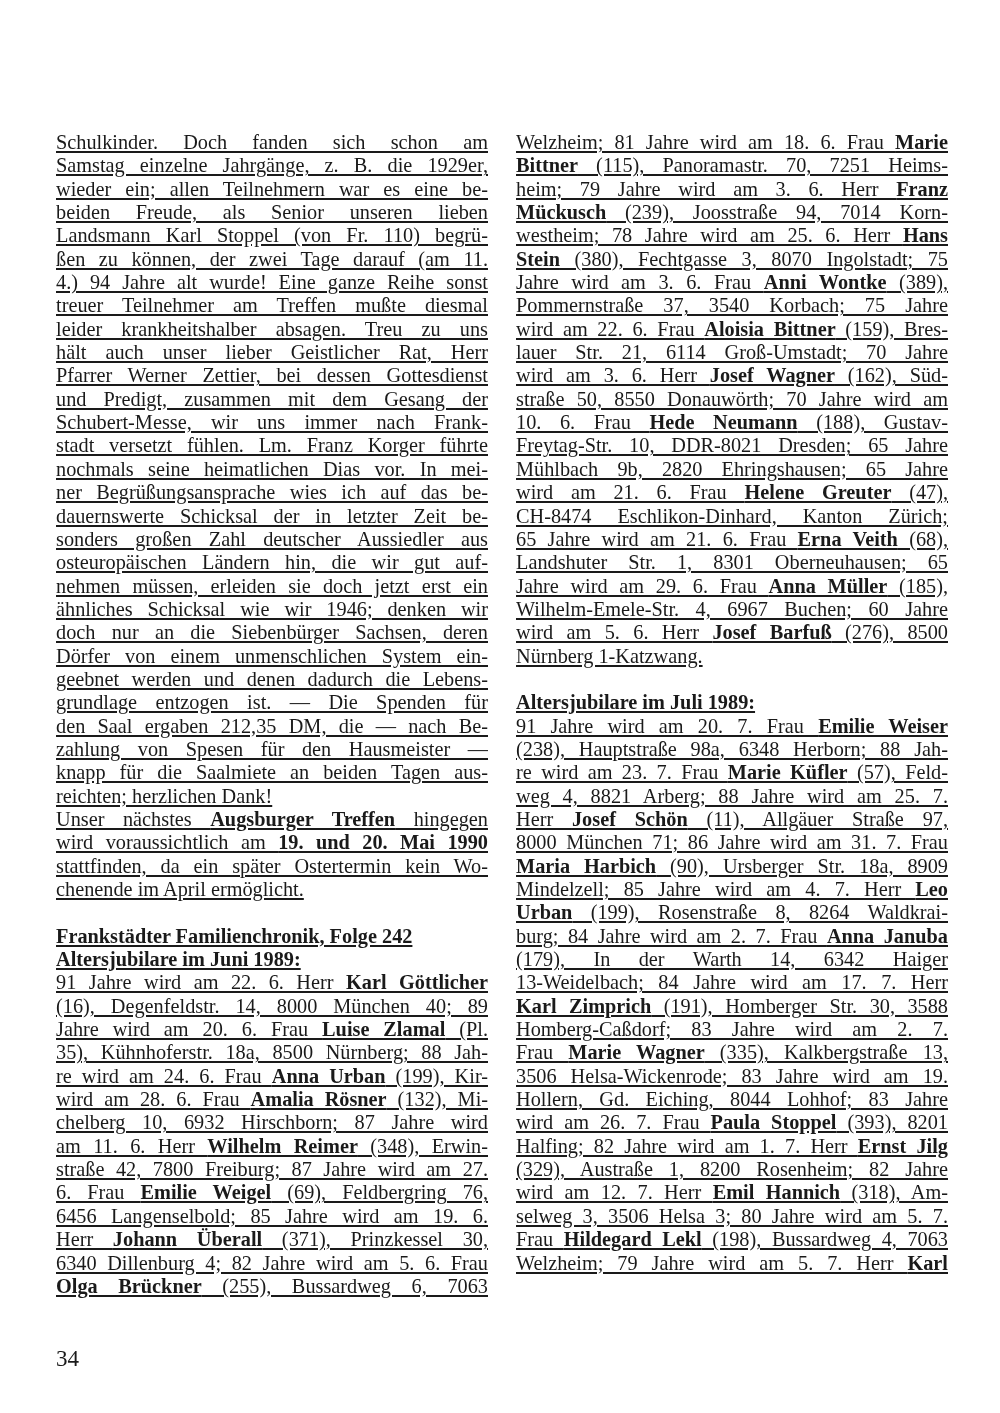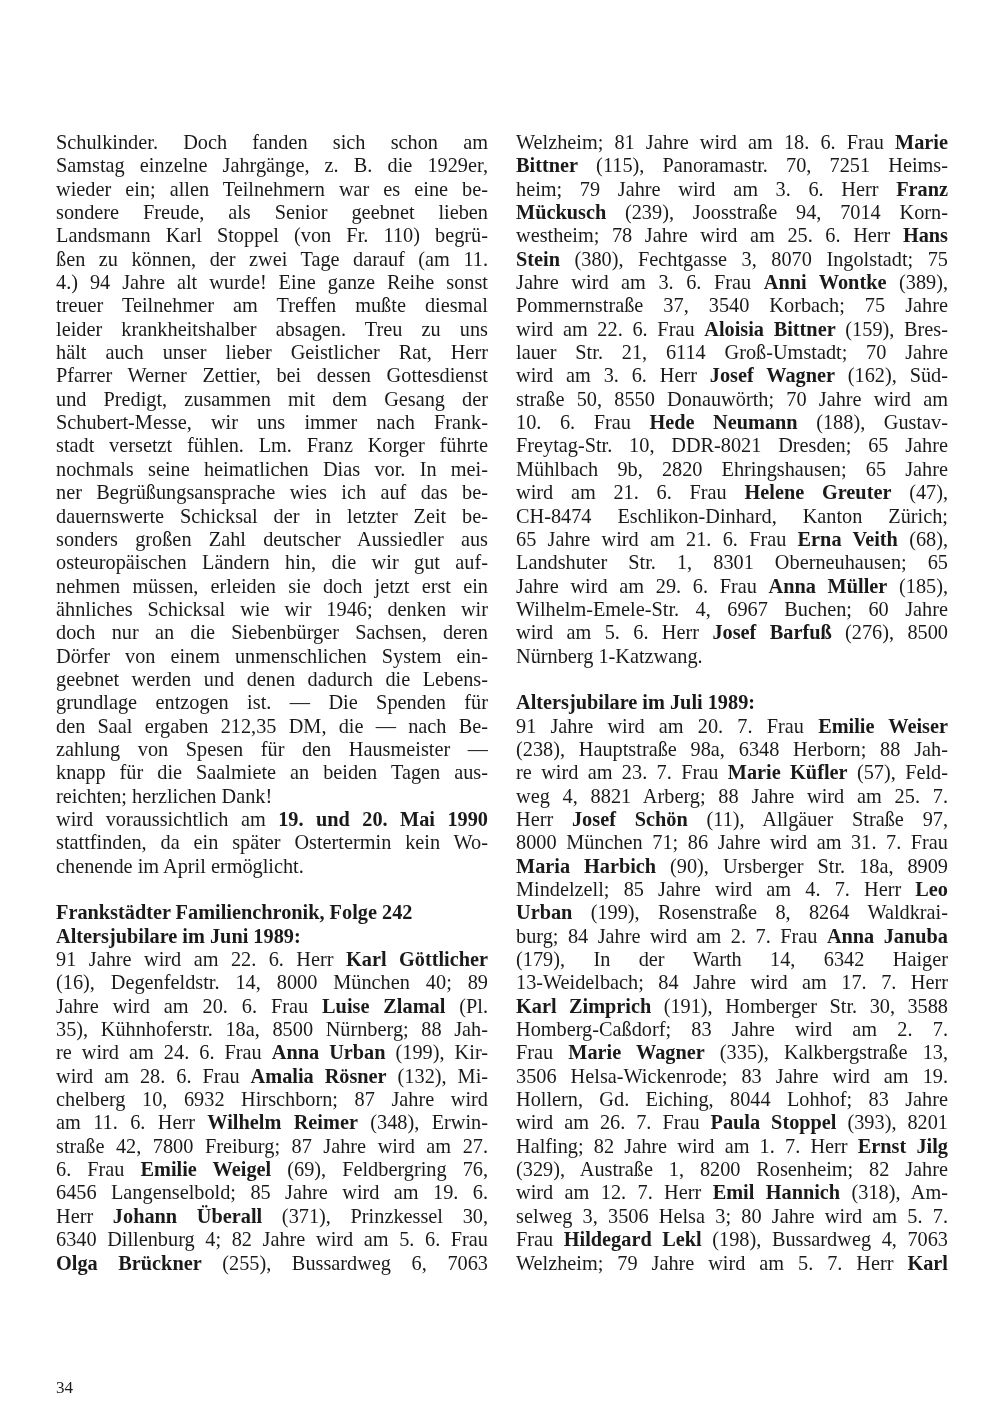--- a/index.html
+++ b/index.html
@@ -1,36 +1,36 @@
 <!DOCTYPE html>
 <html><head>
 <meta charset="utf-8">
 <style>
   html, body { margin: 0; padding: 0; background: #ffffff; }
   body { width: 1000px; height: 1413px; position: relative; overflow: hidden;
          font-family: "Liberation Serif", "DejaVu Serif", serif; color: #1a1a1a; }
-  .col { position: absolute; top: 131px; width: 432px; }
+  .col { position: absolute; top: 131px; width: 432px; text-decoration: underline; }
   .col-left { left: 56px; }
   .col-right { left: 516px; }
   .ln { font-size: 20.3px; line-height: 23.35px; height: 23.35px; white-space: nowrap;
         text-align: justify; text-align-last: justify; overflow: hidden; }
   .ln.last { text-align-last: left; }
   .gap { height: 23.35px; }
   b { font-weight: bold; }
-  .page-number { position: absolute; left: 56px; top: 1378px; font-size: 17px; }
+  .page-number { position: absolute; left: 56px; top: 1346px; font-size: 23px; }
 </style>
 </head>
 <body>
 
 <div class="col col-left">
   <div>
       <div class="ln"><span>Schulkinder. Doch fanden sich schon am</span></div>
       <div class="ln"><span>Samstag einzelne Jahrgänge, z. B. die 1929er,</span></div>
       <div class="ln"><span>wieder ein; allen Teilnehmern war es eine be-</span></div>
-      <div class="ln"><span>sondere Freude, als Senior geebnet lieben</span></div>
+      <div class="ln"><span>beiden Freude, als Senior unseren lieben</span></div>
       <div class="ln"><span>Landsmann Karl Stoppel (von Fr. 110) begrü-</span></div>
       <div class="ln"><span>ßen zu können, der zwei Tage darauf (am 11.</span></div>
       <div class="ln"><span>4.) 94 Jahre alt wurde! Eine ganze Reihe sonst</span></div>
       <div class="ln"><span>treuer Teilnehmer am Treffen mußte diesmal</span></div>
       <div class="ln"><span>leider krankheitshalber absagen. Treu zu uns</span></div>
       <div class="ln"><span>hält auch unser lieber Geistlicher Rat, Herr</span></div>
       <div class="ln"><span>Pfarrer Werner Zettier, bei dessen Gottesdienst</span></div>
       <div class="ln"><span>und Predigt, zusammen mit dem Gesang der</span></div>
       <div class="ln"><span>Schubert-Messe, wir uns immer nach Frank-</span></div>
       <div class="ln"><span>stadt versetzt fühlen. Lm. Franz Korger führte</span></div>
@@ -44,20 +44,21 @@
       <div class="ln"><span>doch nur an die Siebenbürger Sachsen, deren</span></div>
       <div class="ln"><span>Dörfer von einem unmenschlichen System ein-</span></div>
       <div class="ln"><span>geebnet werden und denen dadurch die Lebens-</span></div>
       <div class="ln"><span>grundlage entzogen ist. — Die Spenden für</span></div>
       <div class="ln"><span>den Saal ergaben 212,35 DM, die — nach Be-</span></div>
       <div class="ln"><span>zahlung von Spesen für den Hausmeister —</span></div>
       <div class="ln"><span>knapp für die Saalmiete an beiden Tagen aus-</span></div>
       <div class="ln last"><span>reichten; herzlichen Dank!</span></div>
     </div>
   <div>
+      <div class="ln"><span>Unser nächstes </span><b>Augsburger Treffen</b><span> hingegen</span></div>
       <div class="ln"><span>wird voraussichtlich am </span><b>19. und 20. Mai 1990</b></div>
       <div class="ln"><span>stattfinden, da ein später Ostertermin kein Wo-</span></div>
       <div class="ln last"><span>chenende im April ermöglicht.</span></div>
     </div>
   <div class="gap"></div>
   <div class="ln last"><b>Frankstädter Familienchronik, Folge 242</b></div>
   <div class="ln last"><b>Altersjubilare im Juni 1989:</b></div>
   <div>
       <div class="ln"><span>91 Jahre wird am 22. 6. Herr </span><b>Karl Göttlicher</b></div>
       <div class="ln"><span>(16), Degenfeldstr. 14, 8000 München 40; 89</span></div>

